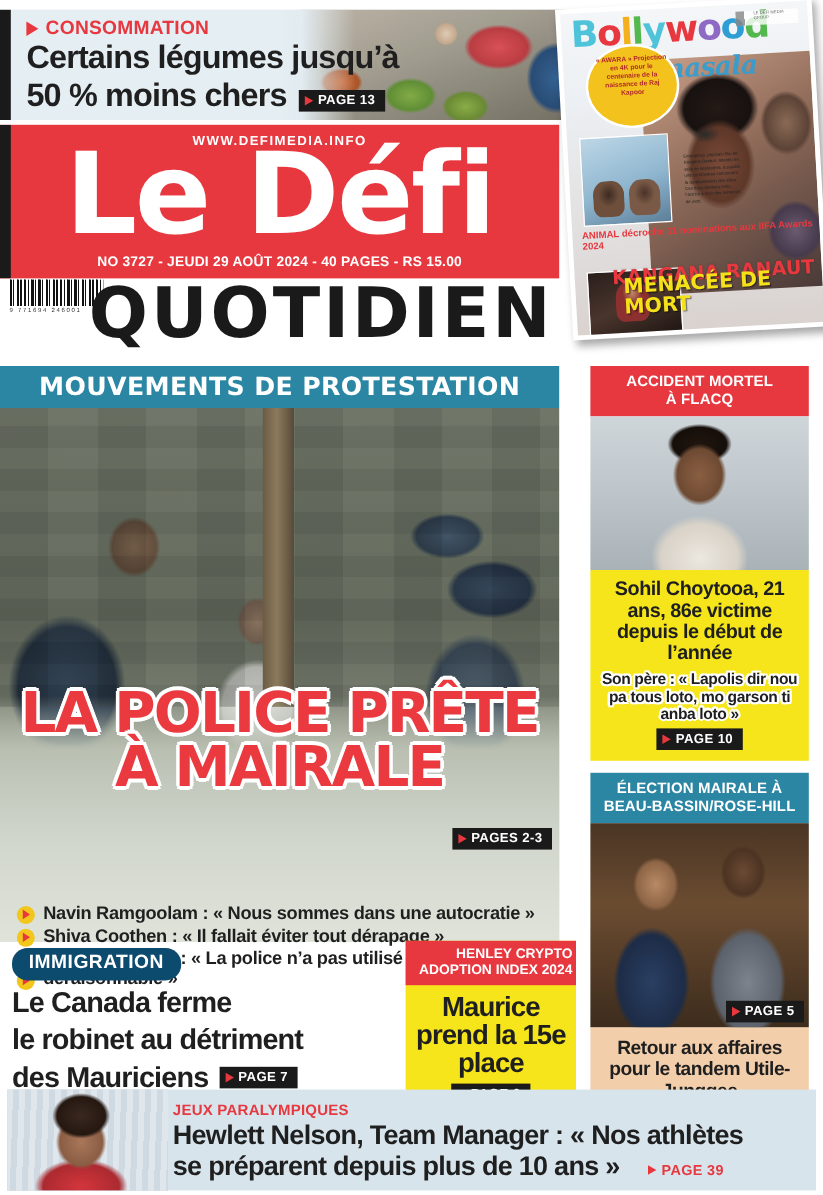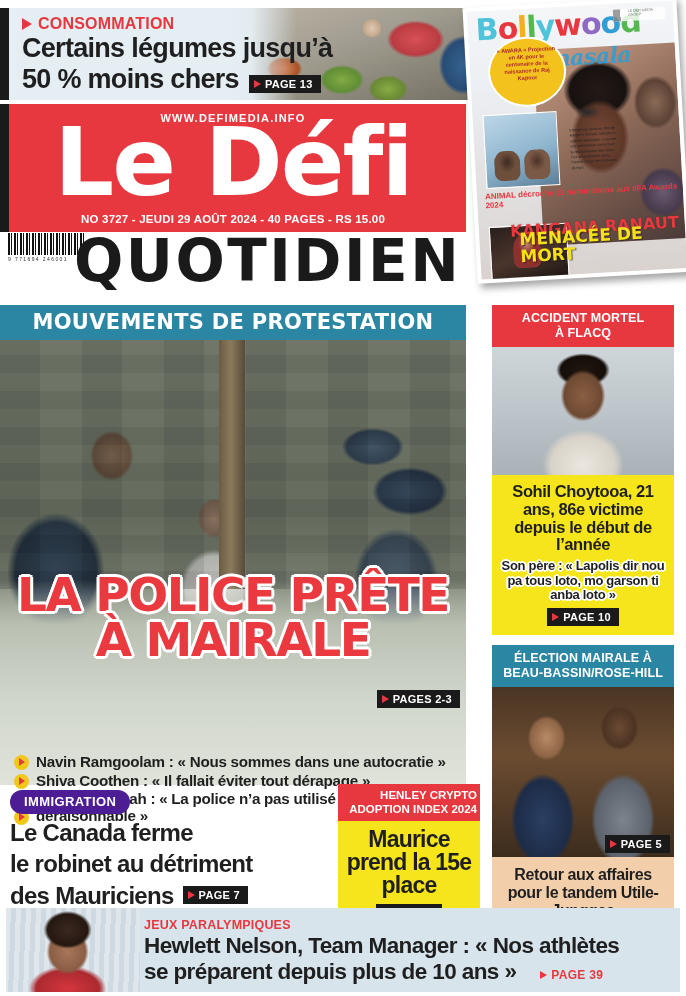--- a/index.html
+++ b/index.html
@@ -207,21 +207,21 @@
       radial-gradient(ellipse 36px 52px at 28% 78%, #2a3f63 0%, #1d2c47 76%, transparent 88%),
       radial-gradient(ellipse 36px 52px at 72% 78%, #7d838c 0%, #5c626b 76%, transparent 88%),
       linear-gradient(180deg,#4a3524 0%, #6b4c31 40%, #3d2c1d 100%);
   }
   .rphoto2 .p5 { position: absolute; right: 4px; bottom: 4px; }
   .rtan { background: #f3ceab; padding: 9px 6px 11px; text-align: center;
     font-size: 16px; font-weight: bold; color: #1f1f1f; line-height: 1.12; letter-spacing: -.4px; }
 
   
   .immig { position: absolute; left: 10px; top: 790px; width: 318px; }
-  .pill { display: inline-block; background: #4c1d95; color: #fff; font-size: 13px; font-weight: bold;
+  .pill { display: inline-block; background: #0c4a6e; color: #fff; font-size: 16px; font-weight: bold;
     padding: 4px 14px 5px; border-radius: 13px; letter-spacing: .4px; }
   .immig-h { margin-top: 7px; font-size: 24px; font-weight: bold; color: #1f1f1f; line-height: 1.02; letter-spacing: -.7px; }
   .immig-row { display: flex; align-items: flex-end; gap: 9px; }
 
   
   .crypto { position: absolute; left: 338px; top: 784px; width: 142px; background: #f5e51a; }
   .crypto-top { background: #e8383f; color: #fff; text-align: right; font-size: 11.5px; font-weight: bold; padding: 5px 3px; line-height: 1.18; }
   .crypto-h { text-align: center; font-size: 23px; font-weight: bold; color: #1f1f1f; line-height: 1.0; padding: 7px 3px 4px; letter-spacing: -.8px; }
   .crypto-p { text-align: center; padding: 2px 0 6px; }
 

